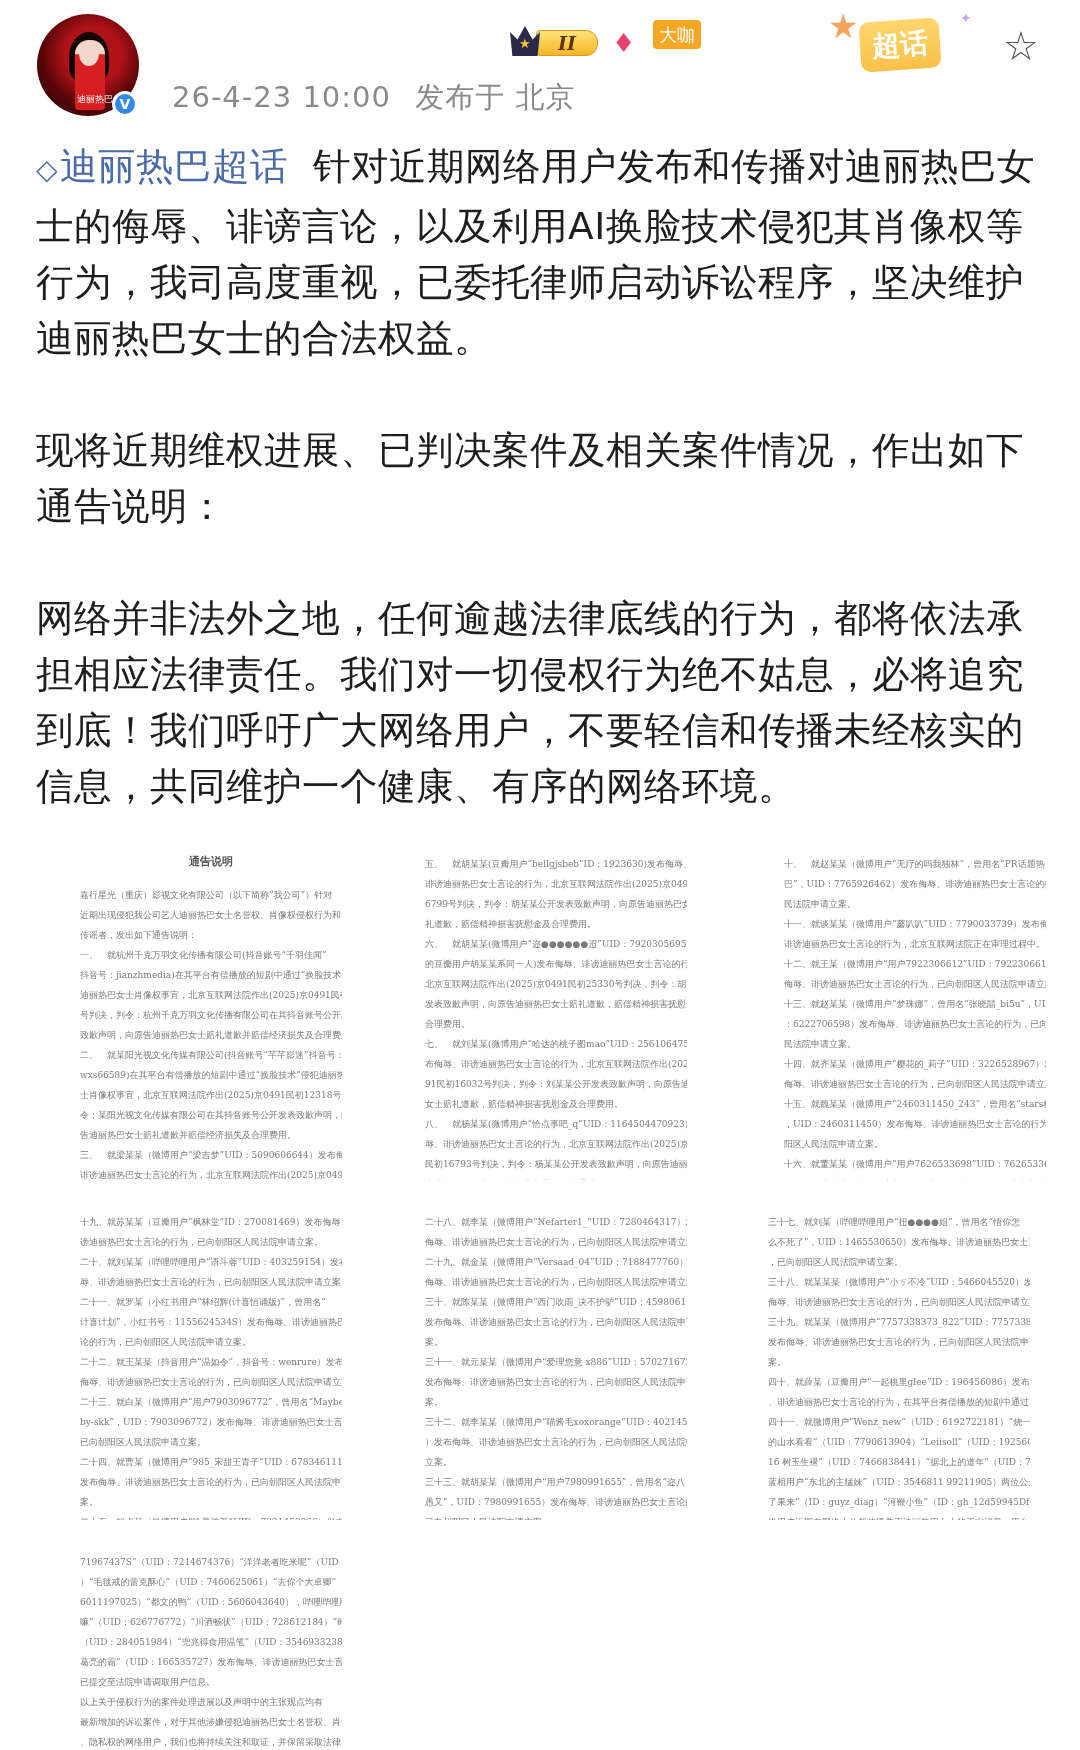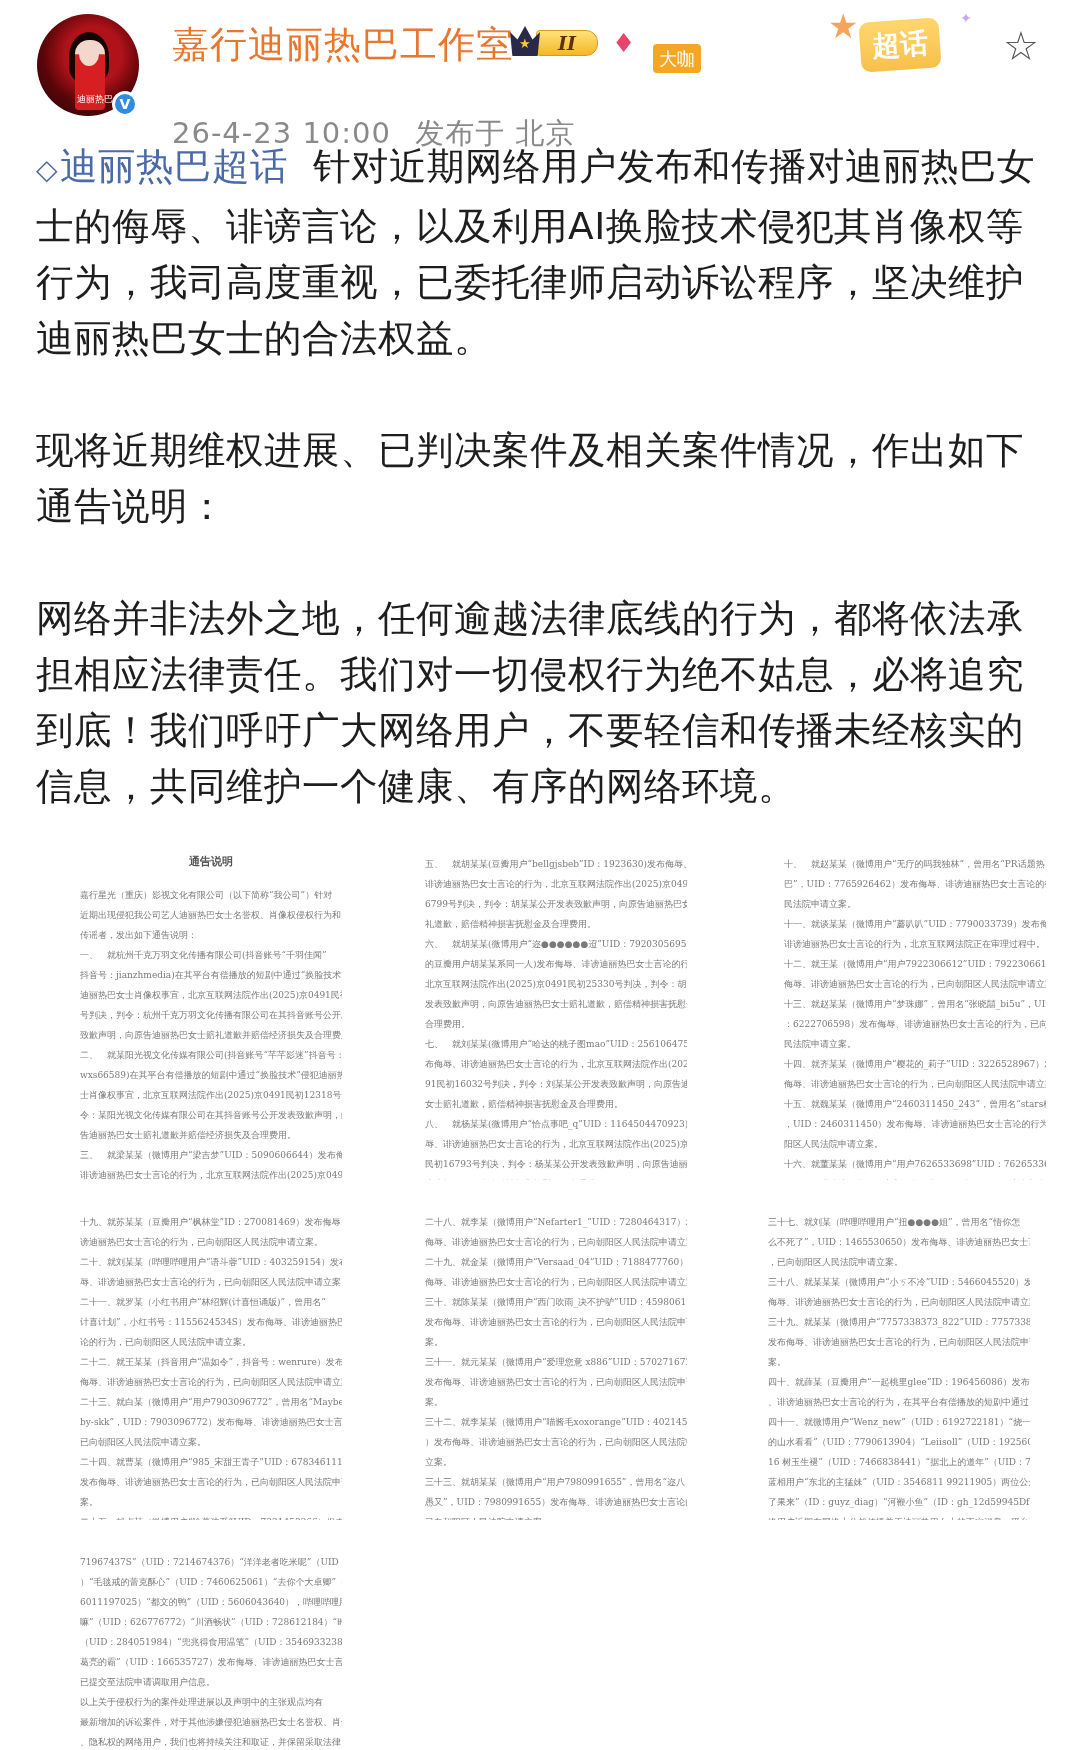--- a/index.html
+++ b/index.html
@@ -22,23 +22,23 @@
   .name { position: absolute; left: 172px; top: 20px; font-size: 37px; color: #e8762d; font-weight: 500; letter-spacing: 1px; }
   .crown-badge { position: absolute; left: 510px; top: 24px; width: 96px; height: 36px; }
   .crown { position: absolute; left: 0; top: 2px; width: 30px; height: 30px; background: #2a2a48;
     clip-path: polygon(0 20%, 25% 45%, 50% 0, 75% 45%, 100% 20%, 92% 100%, 8% 100%); }
   .crown-star { position: absolute; left: 9px; top: 12px; color: #ffcb2e; font-size: 13px; }
   .level { position: absolute; left: 26px; top: 6px; width: 62px; height: 26px; border-radius: 4px 12px 12px 4px;
     background: linear-gradient(#ffe27a, #f4b726); border: 1px solid #d99a1a; color: #5a3300;
     font-family: "DejaVu Serif", serif; font-weight: bold; font-size: 19px; font-style: italic;
     display: flex; align-items: center; justify-content: center; }
   .gem-icon { position: absolute; left: 612px; top: 28px; width: 30px; height: 30px; color: #e8436a; font-size: 26px; line-height: 30px; }
-  .daka { position: absolute; left: 653px; top: 44px; height: 29px; padding: 0 6px; border-radius: 4px;
+  .daka { position: absolute; left: 653px; top: 20px; height: 29px; padding: 0 6px; border-radius: 4px;
     background: #f5a623; color: #fff; font-size: 18px; line-height: 29px; }
-  .meta { position: absolute; left: 172px; top: 78px; font-size: 29px; color: #8a8a8a; letter-spacing: 1px; margin-top: 36px; }
+  .meta { position: absolute; left: 172px; top: 78px; font-size: 29px; color: #8a8a8a; letter-spacing: 1px; }
 
   .chaohua-badge { position: absolute; left: 828px; top: 6px; width: 150px; height: 76px; }
   .chaohua-star { position: absolute; left: 0; top: 0; color: #f7a35c; font-size: 34px; }
   .chaohua-bubble { position: absolute; left: 32px; top: 14px; width: 80px; height: 50px; border-radius: 10px;
     background: linear-gradient(#ffd66e, #f8c04a); color: #fff; font-size: 28px; font-weight: bold;
     display: flex; align-items: center; justify-content: center; transform: rotate(-4deg); }
   .chaohua-spark { position: absolute; left: 132px; top: 4px; color: #c9a6f0; font-size: 14px; }
   .star-btn { position: absolute; left: 1003px; top: 26px; font-size: 40px; color: #555; line-height: 40px; cursor: pointer; }
 
   .content { position: absolute; left: 36px; top: 138px; width: 1010px; font-size: 37.5px; line-height: 56px; color: #1e1e1e; letter-spacing: 0.5px; }
@@ -56,21 +56,20 @@
 
 <div class="header">
   <div class="avatar">
     <div class="hair"></div>
     <div class="figure"></div>
     <div class="face"></div>
     <div class="sig">迪丽热巴</div>
   </div>
   <div class="verified">V</div>
 
-  <div class="name">嘉行迪丽热巴工作室</div>
   <div class="crown-badge">
     <div class="level">II</div>
     <div class="crown"></div>
     <div class="crown-star">★</div>
   </div>
   <div class="gem-icon">♦</div>
   <div class="daka">大咖</div>
   <div class="meta">
     <span>26-4-23 10:00</span>
     <span style="margin-left:14px;">发布于 北京</span>

